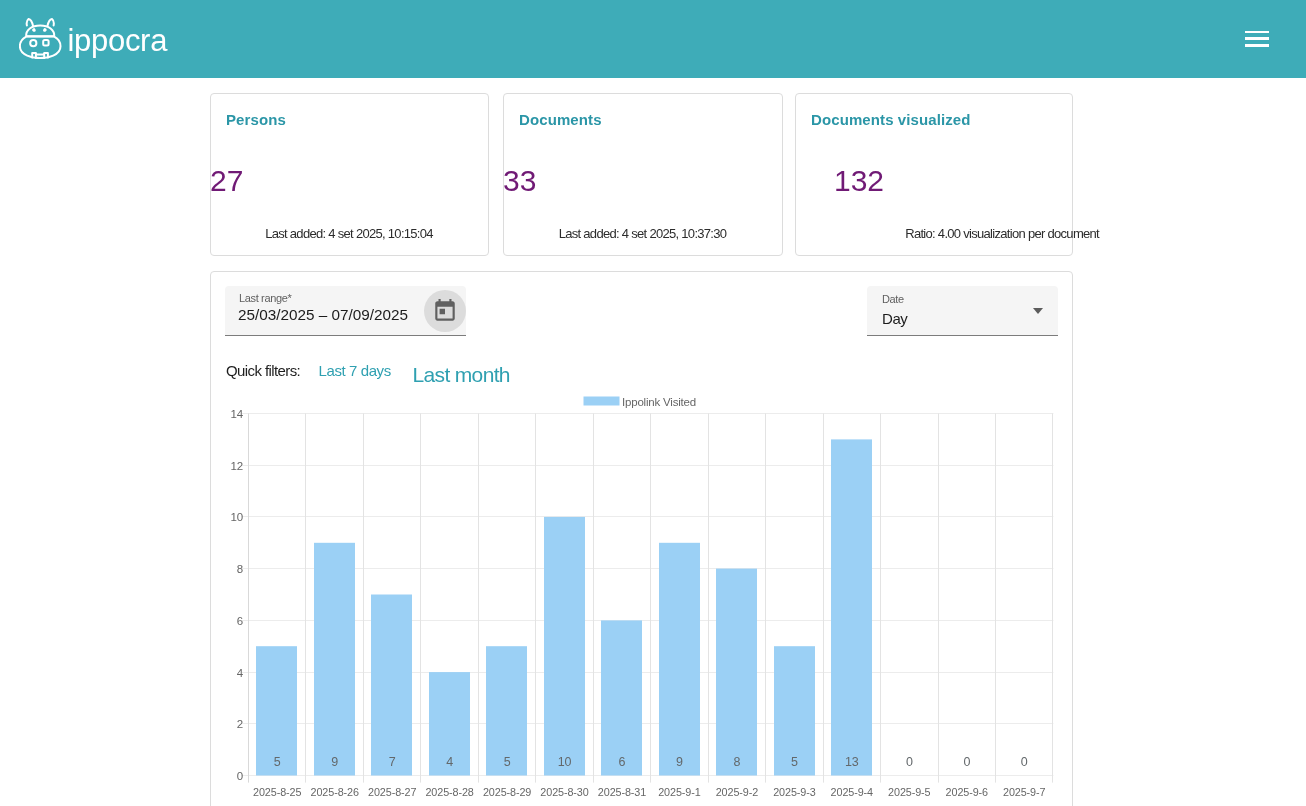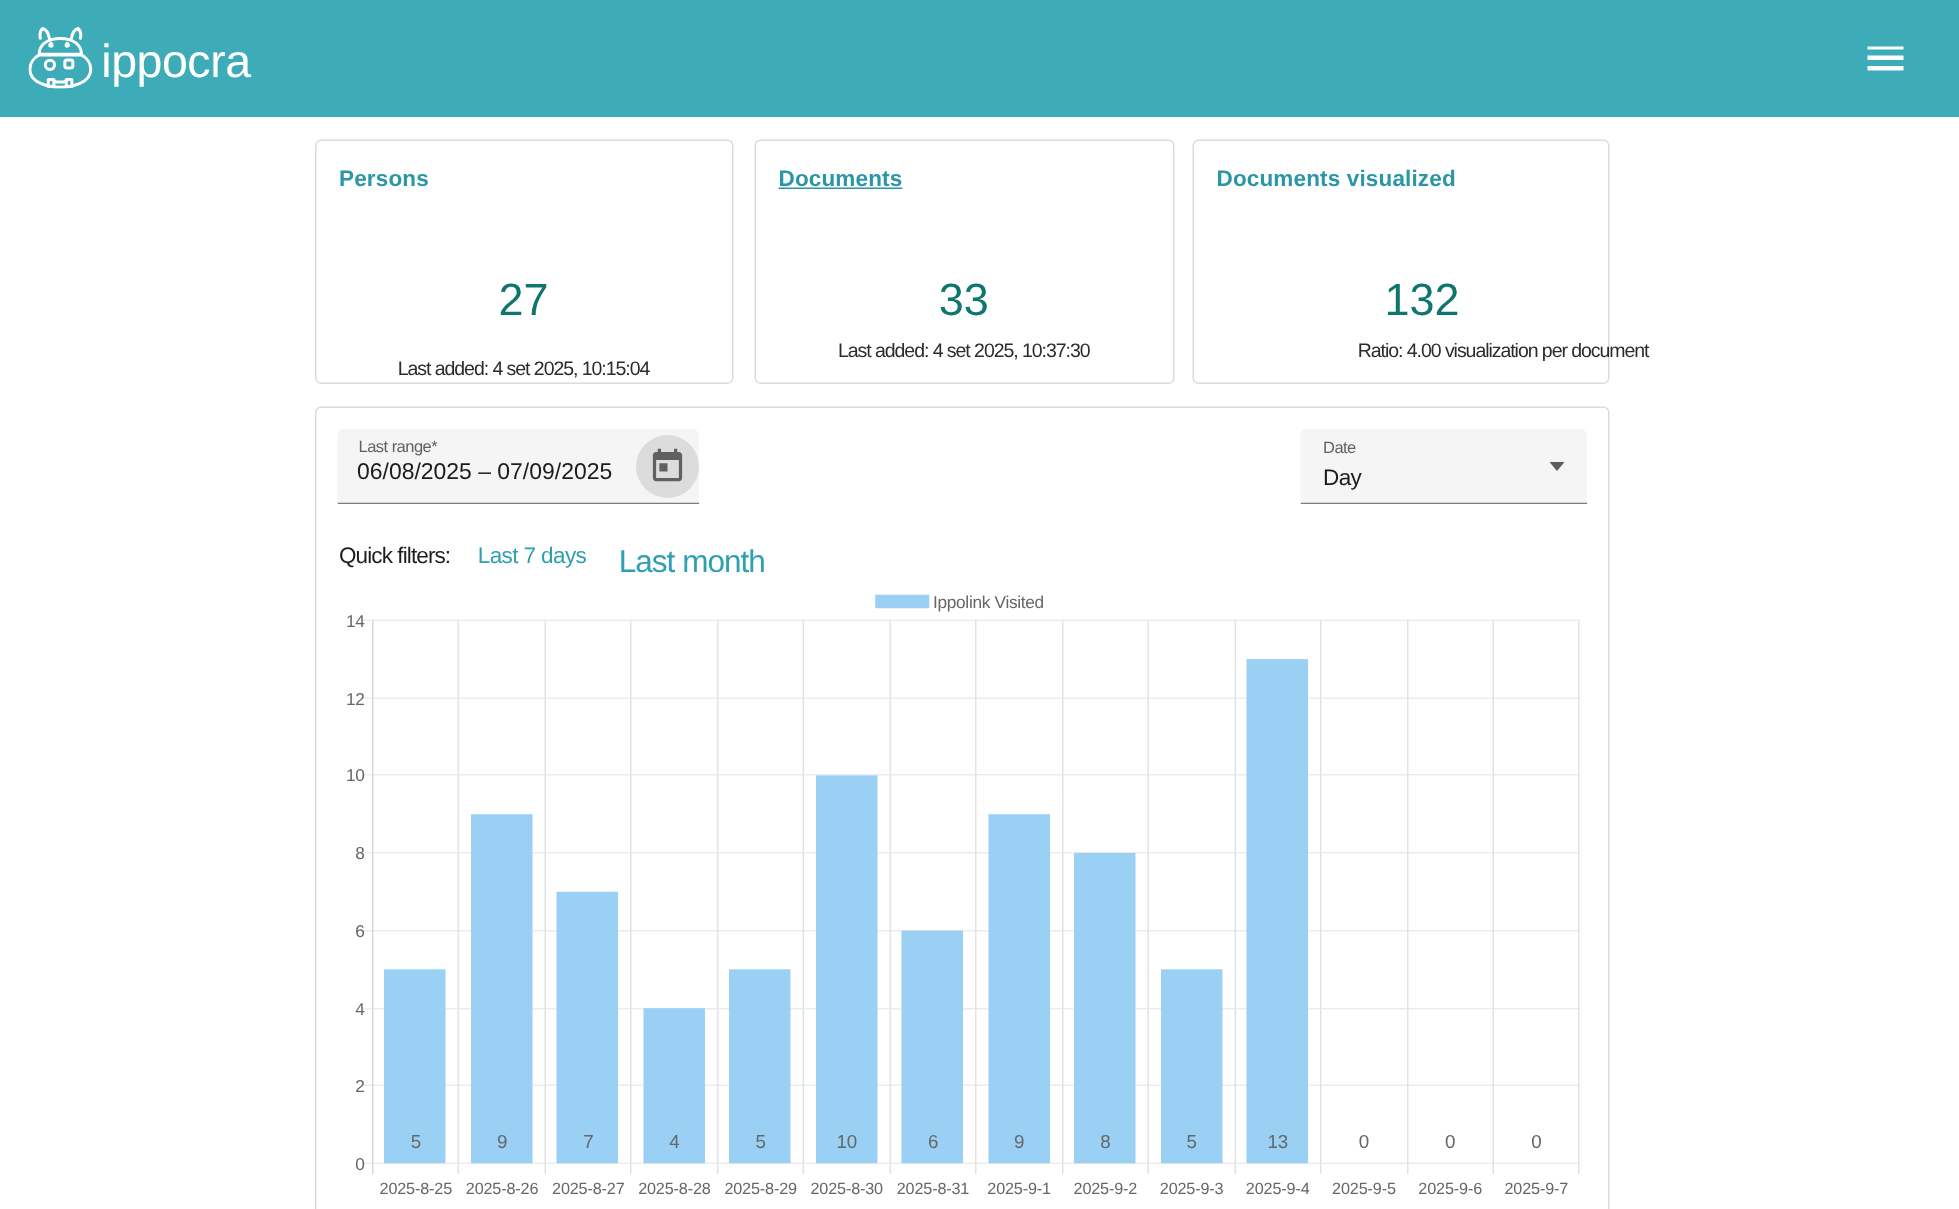--- a/index.html
+++ b/index.html
@@ -1,19 +1,19 @@
 <!DOCTYPE html>
 <html><head><meta charset="utf-8">
 <style>
   html,body { margin:0; padding:0; background:#fff; }
   body { font-family:"Liberation Sans", sans-serif; width:1306px; height:806px; overflow:hidden; position:relative; }
   .abs { position:absolute; }
   .card { position:absolute; border:1px solid #dcdcdc; border-radius:4px; background:#fff; box-sizing:border-box; }
   .ttl { position:absolute; font-size:15px; font-weight:bold; color:#2b96a7; letter-spacing:0.1px; }
-  .num { position:absolute; font-size:30px; color:#0f766e; text-align:center;margin-top:20px; }
+  .num { position:absolute; font-size:30px; color:#701a75; text-align:left; }
   .sub { position:absolute; font-size:13px; color:#2c2c2c; text-align:center; letter-spacing:-0.7px; }
   .ff  { position:absolute; background:#f5f5f5; border-radius:4px 4px 0 0; border-bottom:1px solid #7c7c7c; box-sizing:border-box; }
   .flab { position:absolute; font-size:11px; color:#606060; letter-spacing:-0.35px; }
   .fval { position:absolute; font-size:15.3px; color:#1c1c1c; }
 </style></head>
 <body>
 
 <div class="abs" style="left:0;top:0;width:1306px;height:78px;background:#3eacb8;"></div>
 <svg class="abs" style="left:19px;top:18px;" width="43" height="41" viewBox="0 0 43 41">
   <g stroke="#fff" stroke-width="2" fill="none" stroke-linejoin="round" stroke-linecap="round">
@@ -34,34 +34,34 @@
 </svg>
 <div class="abs" style="left:67.5px;top:24.5px;font-size:31px;color:#fff;letter-spacing:-0.3px;line-height:1;">ippocra</div>
 <div class="abs" style="left:1245px;top:30.5px;width:24px;height:2.8px;background:#fff;"></div>
 <div class="abs" style="left:1245px;top:37.2px;width:24px;height:2.8px;background:#fff;"></div>
 <div class="abs" style="left:1245px;top:43.9px;width:24px;height:2.8px;background:#fff;"></div>
 
 <div class="card" style="left:210px;top:93px;width:279px;height:163px;"></div>
 <div class="card" style="left:503px;top:93px;width:280px;height:163px;"></div>
 <div class="card" style="left:795px;top:93px;width:278px;height:163px;"></div>
 <div class="ttl" style="left:226px;top:111px;">Persons</div>
-<div class="ttl" style="left:519px;top:111px;text-decoration:underline;">Documents</div>
+<div class="ttl" style="left:519px;top:111px;">Documents</div>
 <div class="ttl" style="left:811px;top:111px;">Documents visualized</div>
 <div class="num" style="left:210px;top:163.5px;width:278px;">27</div>
 <div class="num" style="left:503px;top:163.5px;width:279px;">33</div>
 <div class="num" style="left:834px;top:163.5px;width:228px;">132</div>
-<div class="sub" style="left:210px;top:238px;width:278px;">Last added: 4 set 2025, 10:15:04</div>
+<div class="sub" style="left:210px;top:226px;width:278px;">Last added: 4 set 2025, 10:15:04</div>
 <div class="sub" style="left:503px;top:226px;width:279px;">Last added: 4 set 2025, 10:37:30</div>
 <div class="sub" style="left:795px;top:226px;width:304px;text-align:right;">Ratio: 4.00 visualization per document</div>
 
 <div class="card" style="left:210px;top:271px;width:863px;height:600px;border-radius:4px;"></div>
 
 <div class="ff" style="left:225px;top:286px;width:241px;height:50px;"></div>
 <div class="flab" style="left:239px;top:292px;">Last range*</div>
-<div class="fval" style="left:238px;top:307px;line-height:1;">06/08/2025 – 07/09/2025</div>
+<div class="fval" style="left:238px;top:307px;line-height:1;">25/03/2025 – 07/09/2025</div>
 <div class="abs" style="left:423.5px;top:289.5px;width:42px;height:42px;border-radius:50%;background:#dcdcdc;"></div>
 <svg class="abs" style="left:431.5px;top:297.5px;" width="26" height="26" viewBox="0 0 24 24" fill="#606060">
   <path d="M19 3h-1V1h-2v2H8V1H6v2H5c-1.11 0-2 .9-2 2v14c0 1.1.89 2 2 2h14c1.1 0 2-.9 2-2V5c0-1.1-.9-2-2-2zm0 16H5V8h14v11zM7 10h5v5H7z"></path>
 </svg>
 
 <div class="ff" style="left:867px;top:286px;width:191px;height:50px;"></div>
 <div class="flab" style="left:882px;top:293px;">Date</div>
 <div class="fval" style="left:882px;top:310.5px;font-size:15px;letter-spacing:-0.4px;line-height:1;">Day</div>
 <div class="abs" style="left:1033px;top:308px;width:0;height:0;border-left:5.5px solid transparent;border-right:5.5px solid transparent;border-top:6px solid #5c5c5c;"></div>
 

